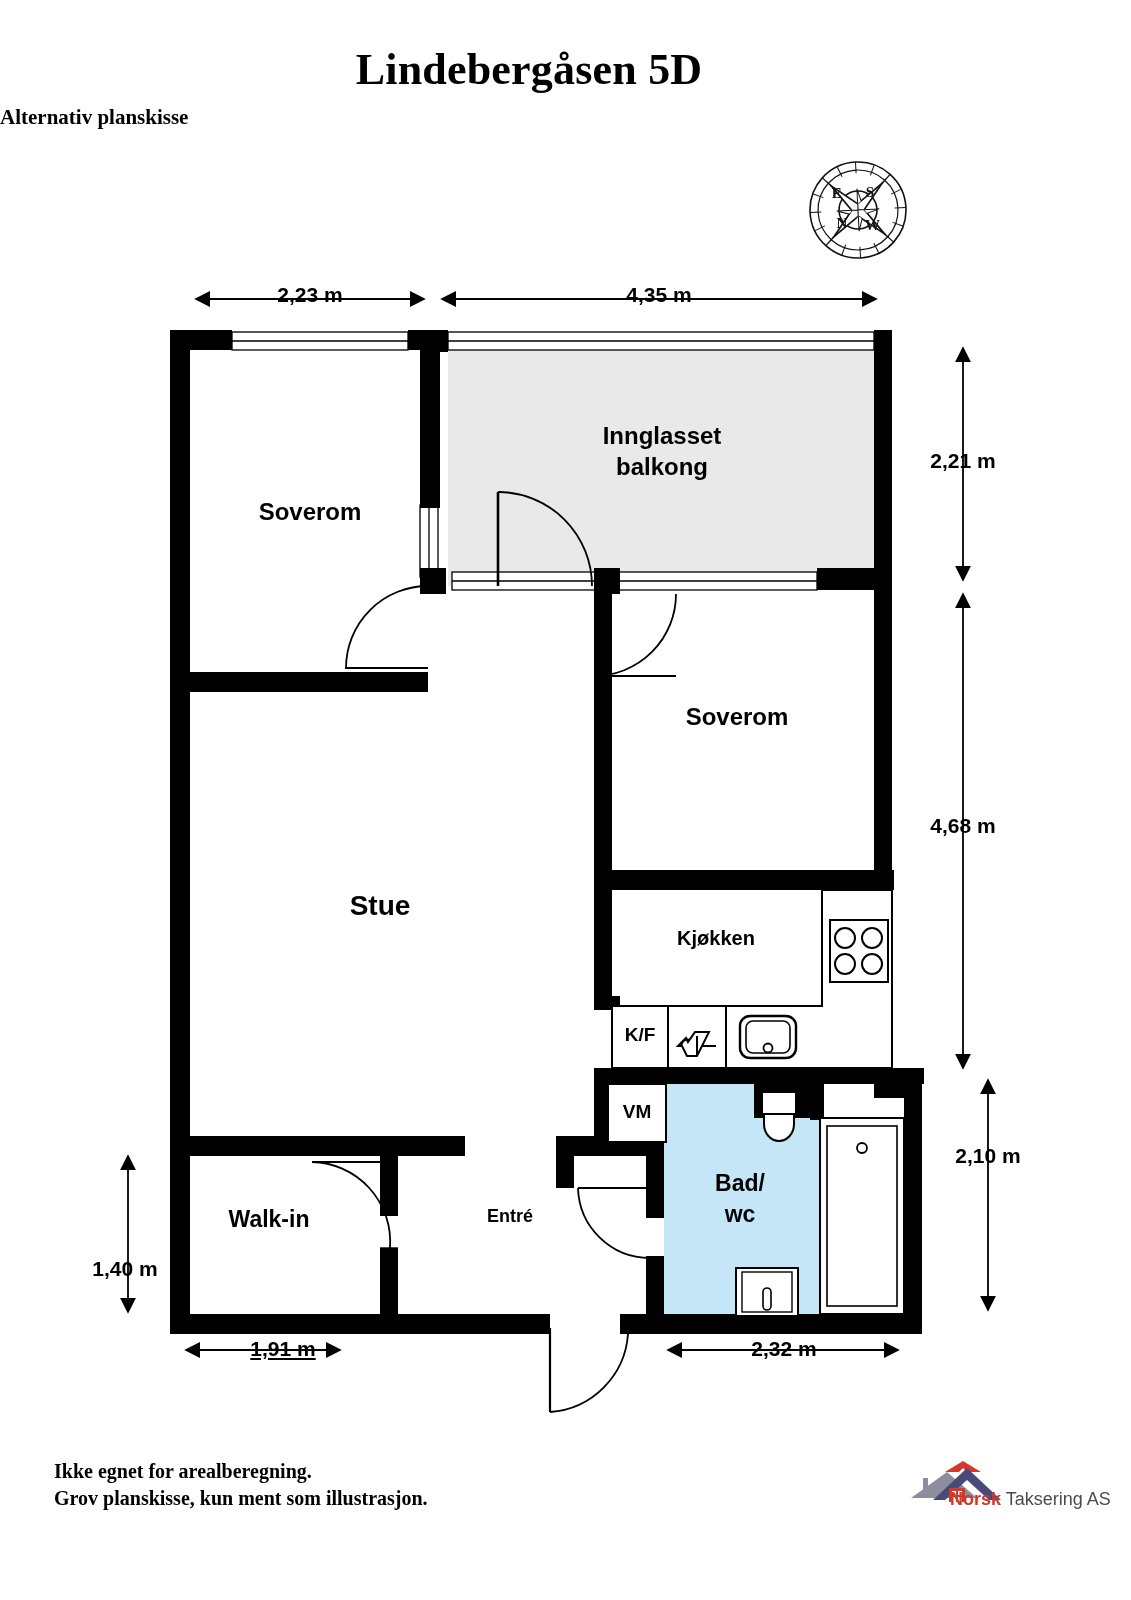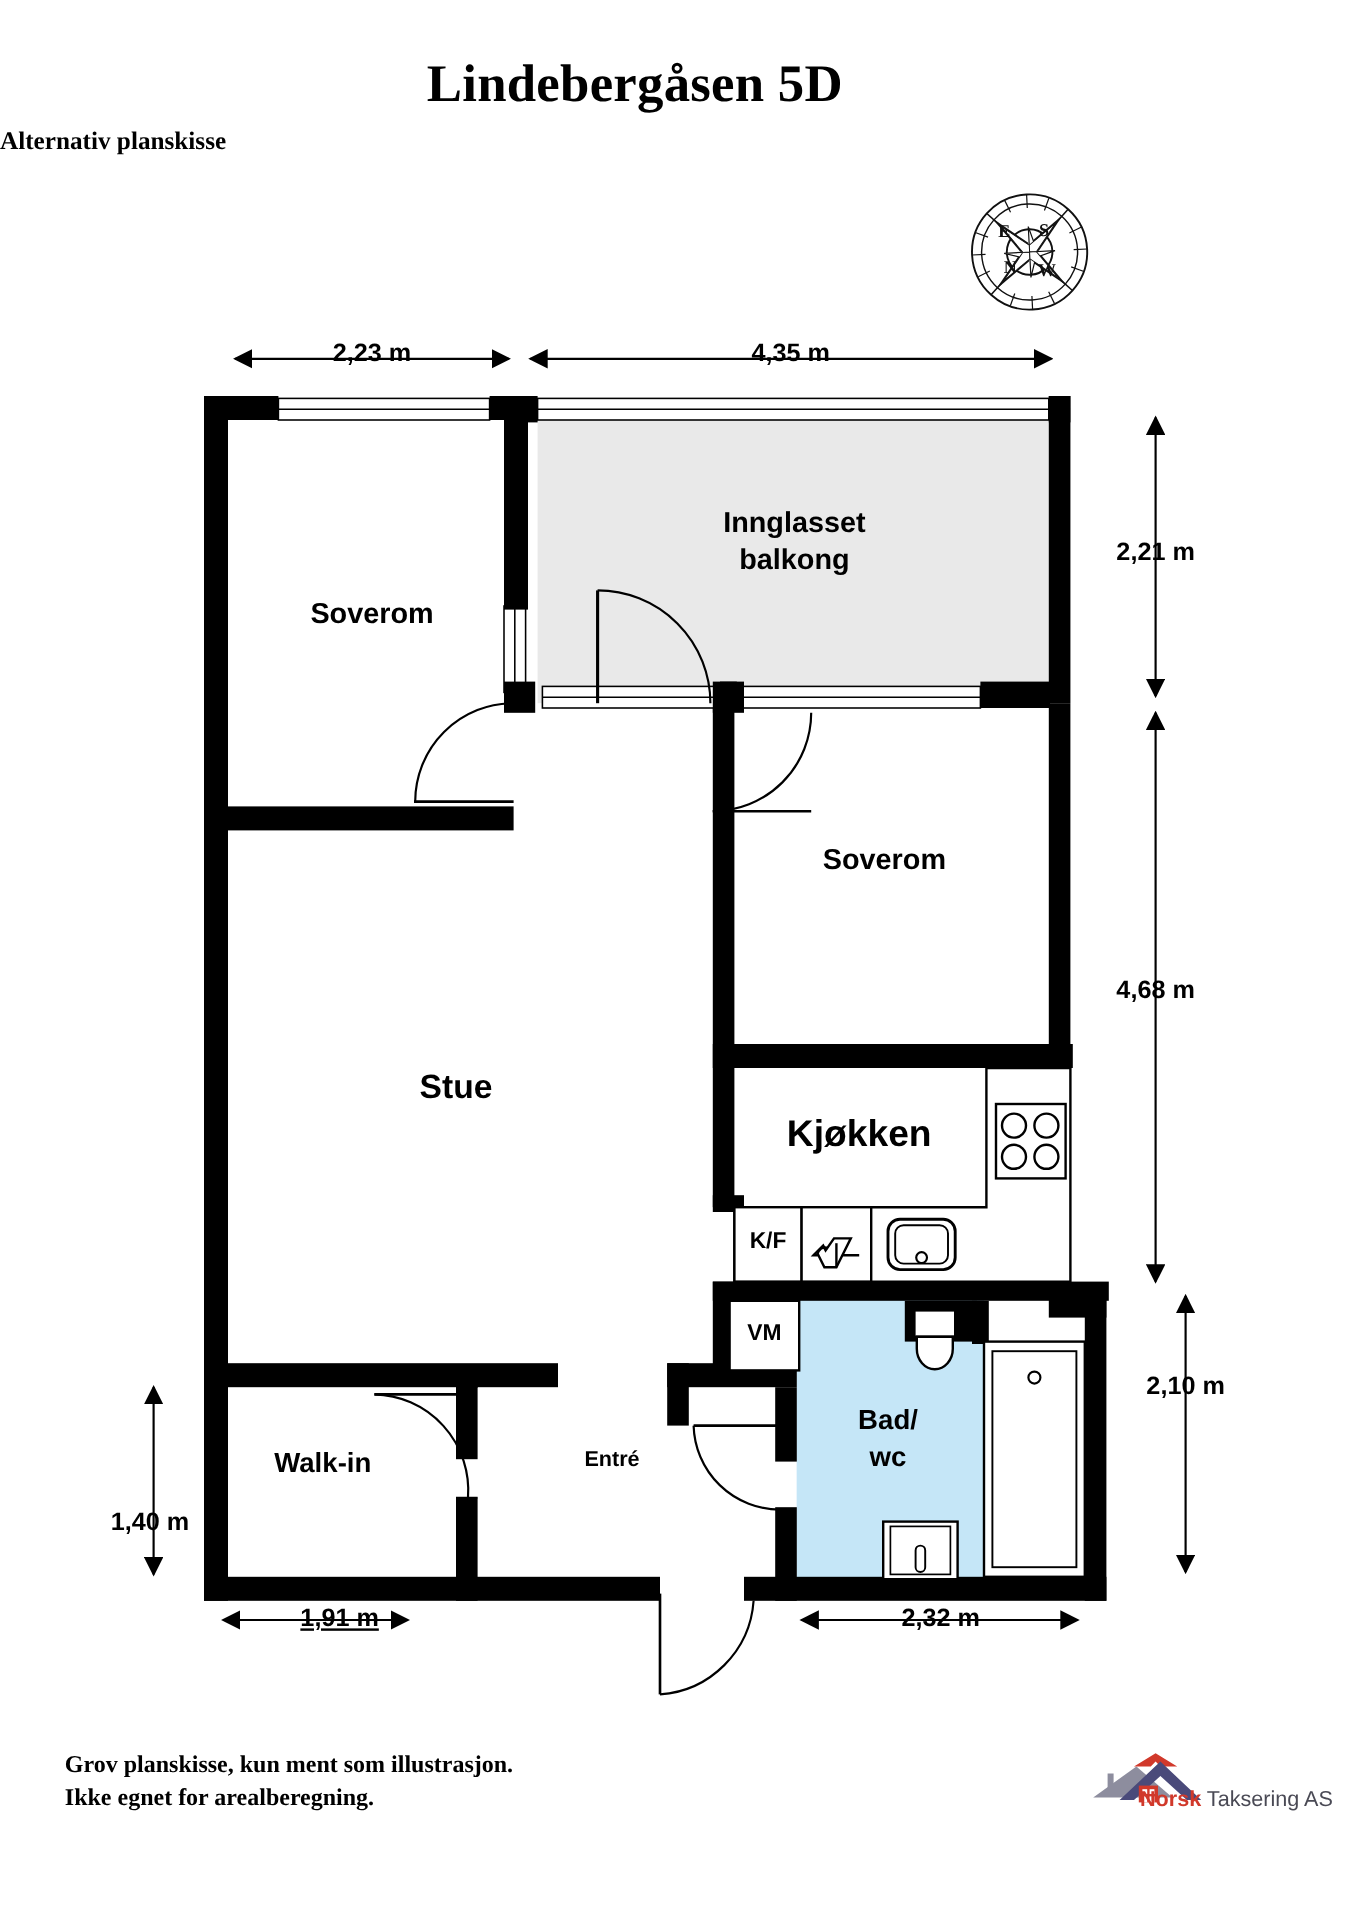--- a/index.html
+++ b/index.html
@@ -275,21 +275,21 @@
 
 <div class="roomlbl" style="left:310px;top:498px;transform:translateX(-50%);font-size:24px;">Soverom</div>
 
 <div class="roomlbl" style="left:662px;top:420px;transform:translateX(-50%);font-size:24px;line-height:1.3;white-space:pre;">Innglasset
 balkong</div>
 
 <div class="roomlbl" style="left:737px;top:703px;transform:translateX(-50%);font-size:24px;">Soverom</div>
 
 <div class="roomlbl" style="left:380px;top:890px;transform:translateX(-50%);font-size:28px;">Stue</div>
 
-<div class="roomlbl" style="left:716px;top:927px;transform:translateX(-50%);font-size:31px;">Kjøkken</div>
+<div class="roomlbl" style="left:716px;top:927px;transform:translateX(-50%);font-size:20px;">Kjøkken</div>
 
 <div class="roomlbl" style="left:740px;top:1168px;transform:translateX(-50%);font-size:23px;line-height:1.35;white-space:pre;">Bad/
 wc</div>
 
 <div class="roomlbl" style="left:269px;top:1206px;transform:translateX(-50%);font-size:23px;">Walk-in</div>
 
 <div class="roomlbl" style="left:510px;top:1206px;transform:translateX(-50%);font-size:18px;">Entré</div>
 
 <div class="roomlbl" style="left:640px;top:1024px;transform:translateX(-50%);font-size:19px;">K/F</div>
 <div class="roomlbl" style="left:637px;top:1101px;transform:translateX(-50%);font-size:19px;">VM</div>
@@ -297,22 +297,22 @@
 <div class="dimtxt" style="left:310px;top:283px;transform:translateX(-50%);">2,23 m</div>
 <div class="dimtxt" style="left:659px;top:283px;transform:translateX(-50%);">4,35 m</div>
 <div class="dimtxt" style="left:963px;top:449px;transform:translateX(-50%);">2,21 m</div>
 <div class="dimtxt" style="left:963px;top:814px;transform:translateX(-50%);">4,68 m</div>
 <div class="dimtxt" style="left:988px;top:1144px;transform:translateX(-50%);">2,10 m</div>
 <div class="dimtxt" style="left:125px;top:1209px;transform:translateX(-50%);margin-top:48px;">1,40 m</div>
 <div class="dimtxt" style="left:283px;top:1337px;transform:translateX(-50%);text-decoration:underline;">1,91 m</div>
 <div class="dimtxt" style="left:784px;top:1337px;transform:translateX(-50%);">2,32 m</div>
 
 <div id="footer">
+  <div>Ikke egnet for arealberegning.</div>
   <div>Grov planskisse, kun ment som illustrasjon.</div>
-  <div>Ikke egnet for arealberegning.</div>
 </div>
 
 <div id="logo">
   <svg width="185" height="58" viewBox="0 0 185 58" style="position:absolute;left:0;top:0;">
     <path d="M 18 30 L 18 18 L 23 18 L 23 30 Z" fill="#8d8d9e"></path>
     <path d="M 6 38 L 42 12 L 72 38 Z" fill="#8d8d9e"></path>
     <path d="M 40 12 L 58 1 L 76 12 L 62 12 L 58 8 L 54 12 Z" fill="#d1392b"></path>
     <path d="M 28 40 L 62 8 L 96 40 L 84 40 L 62 20 L 40 40 Z" fill="#4a4a7a"></path>
     <rect x="44" y="28" width="16" height="14" fill="#d1392b"></rect>
     <rect x="47" y="31" width="4" height="4" fill="#fff"></rect>

